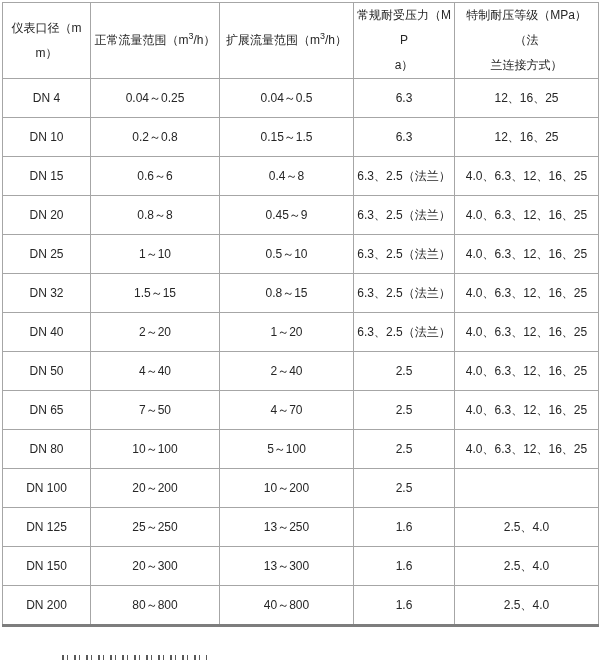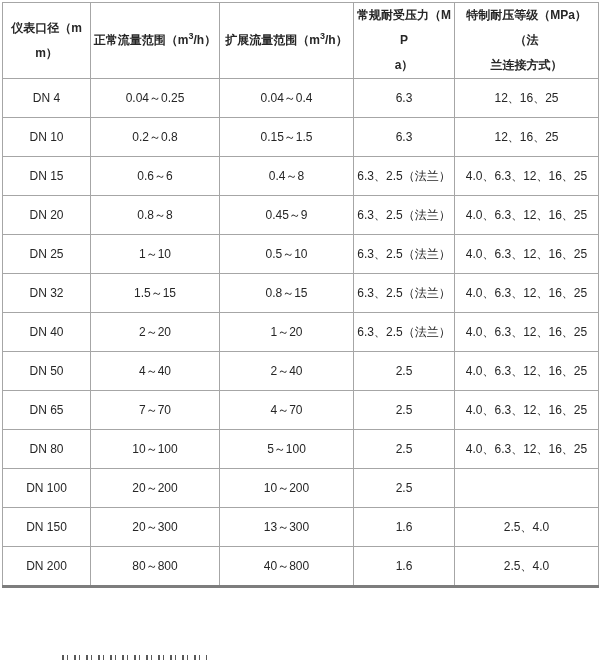--- a/index.html
+++ b/index.html
@@ -36,21 +36,20 @@
     font-size: 12px;
     font-weight: normal;
     padding: 0 2px;
     overflow: hidden;
   }
   .spec-table th {
     height: 60px;
     line-height: 25px;
     white-space: pre-line;
     word-break: break-all;
-    font-weight: bold;
   }
   .spec-table td {
     height: 38px;
     line-height: 16px;
   }
   .spec-table sup {
     font-size: 9px;
     line-height: 0;
   }
   
@@ -88,21 +87,21 @@
         <th><span>常规耐受压力（MP
 a）</span></th>
         <th><span>特制耐压等级（MPa）（法
 兰连接方式）</span></th>
       </tr>
     </thead>
     <tbody>
         <tr>
           <td>DN 4</td>
           <td>0.04～0.25</td>
-          <td>0.04～0.4</td>
+          <td>0.04～0.5</td>
           <td>6.3</td>
           <td>12、16、25</td>
         </tr>
         <tr>
           <td>DN 10</td>
           <td>0.2～0.8</td>
           <td>0.15～1.5</td>
           <td>6.3</td>
           <td>12、16、25</td>
         </tr>
@@ -143,38 +142,45 @@
         </tr>
         <tr>
           <td>DN 50</td>
           <td>4～40</td>
           <td>2～40</td>
           <td>2.5</td>
           <td>4.0、6.3、12、16、25</td>
         </tr>
         <tr>
           <td>DN 65</td>
-          <td>7～70</td>
+          <td>7～50</td>
           <td>4～70</td>
           <td>2.5</td>
           <td>4.0、6.3、12、16、25</td>
         </tr>
         <tr>
           <td>DN 80</td>
           <td>10～100</td>
           <td>5～100</td>
           <td>2.5</td>
           <td>4.0、6.3、12、16、25</td>
         </tr>
         <tr>
           <td>DN 100</td>
           <td>20～200</td>
           <td>10～200</td>
           <td>2.5</td>
           <td></td>
+        </tr>
+        <tr>
+          <td>DN 125</td>
+          <td>25～250</td>
+          <td>13～250</td>
+          <td>1.6</td>
+          <td>2.5、4.0</td>
         </tr>
         <tr>
           <td>DN 150</td>
           <td>20～300</td>
           <td>13～300</td>
           <td>1.6</td>
           <td>2.5、4.0</td>
         </tr>
         <tr>
           <td>DN 200</td>

